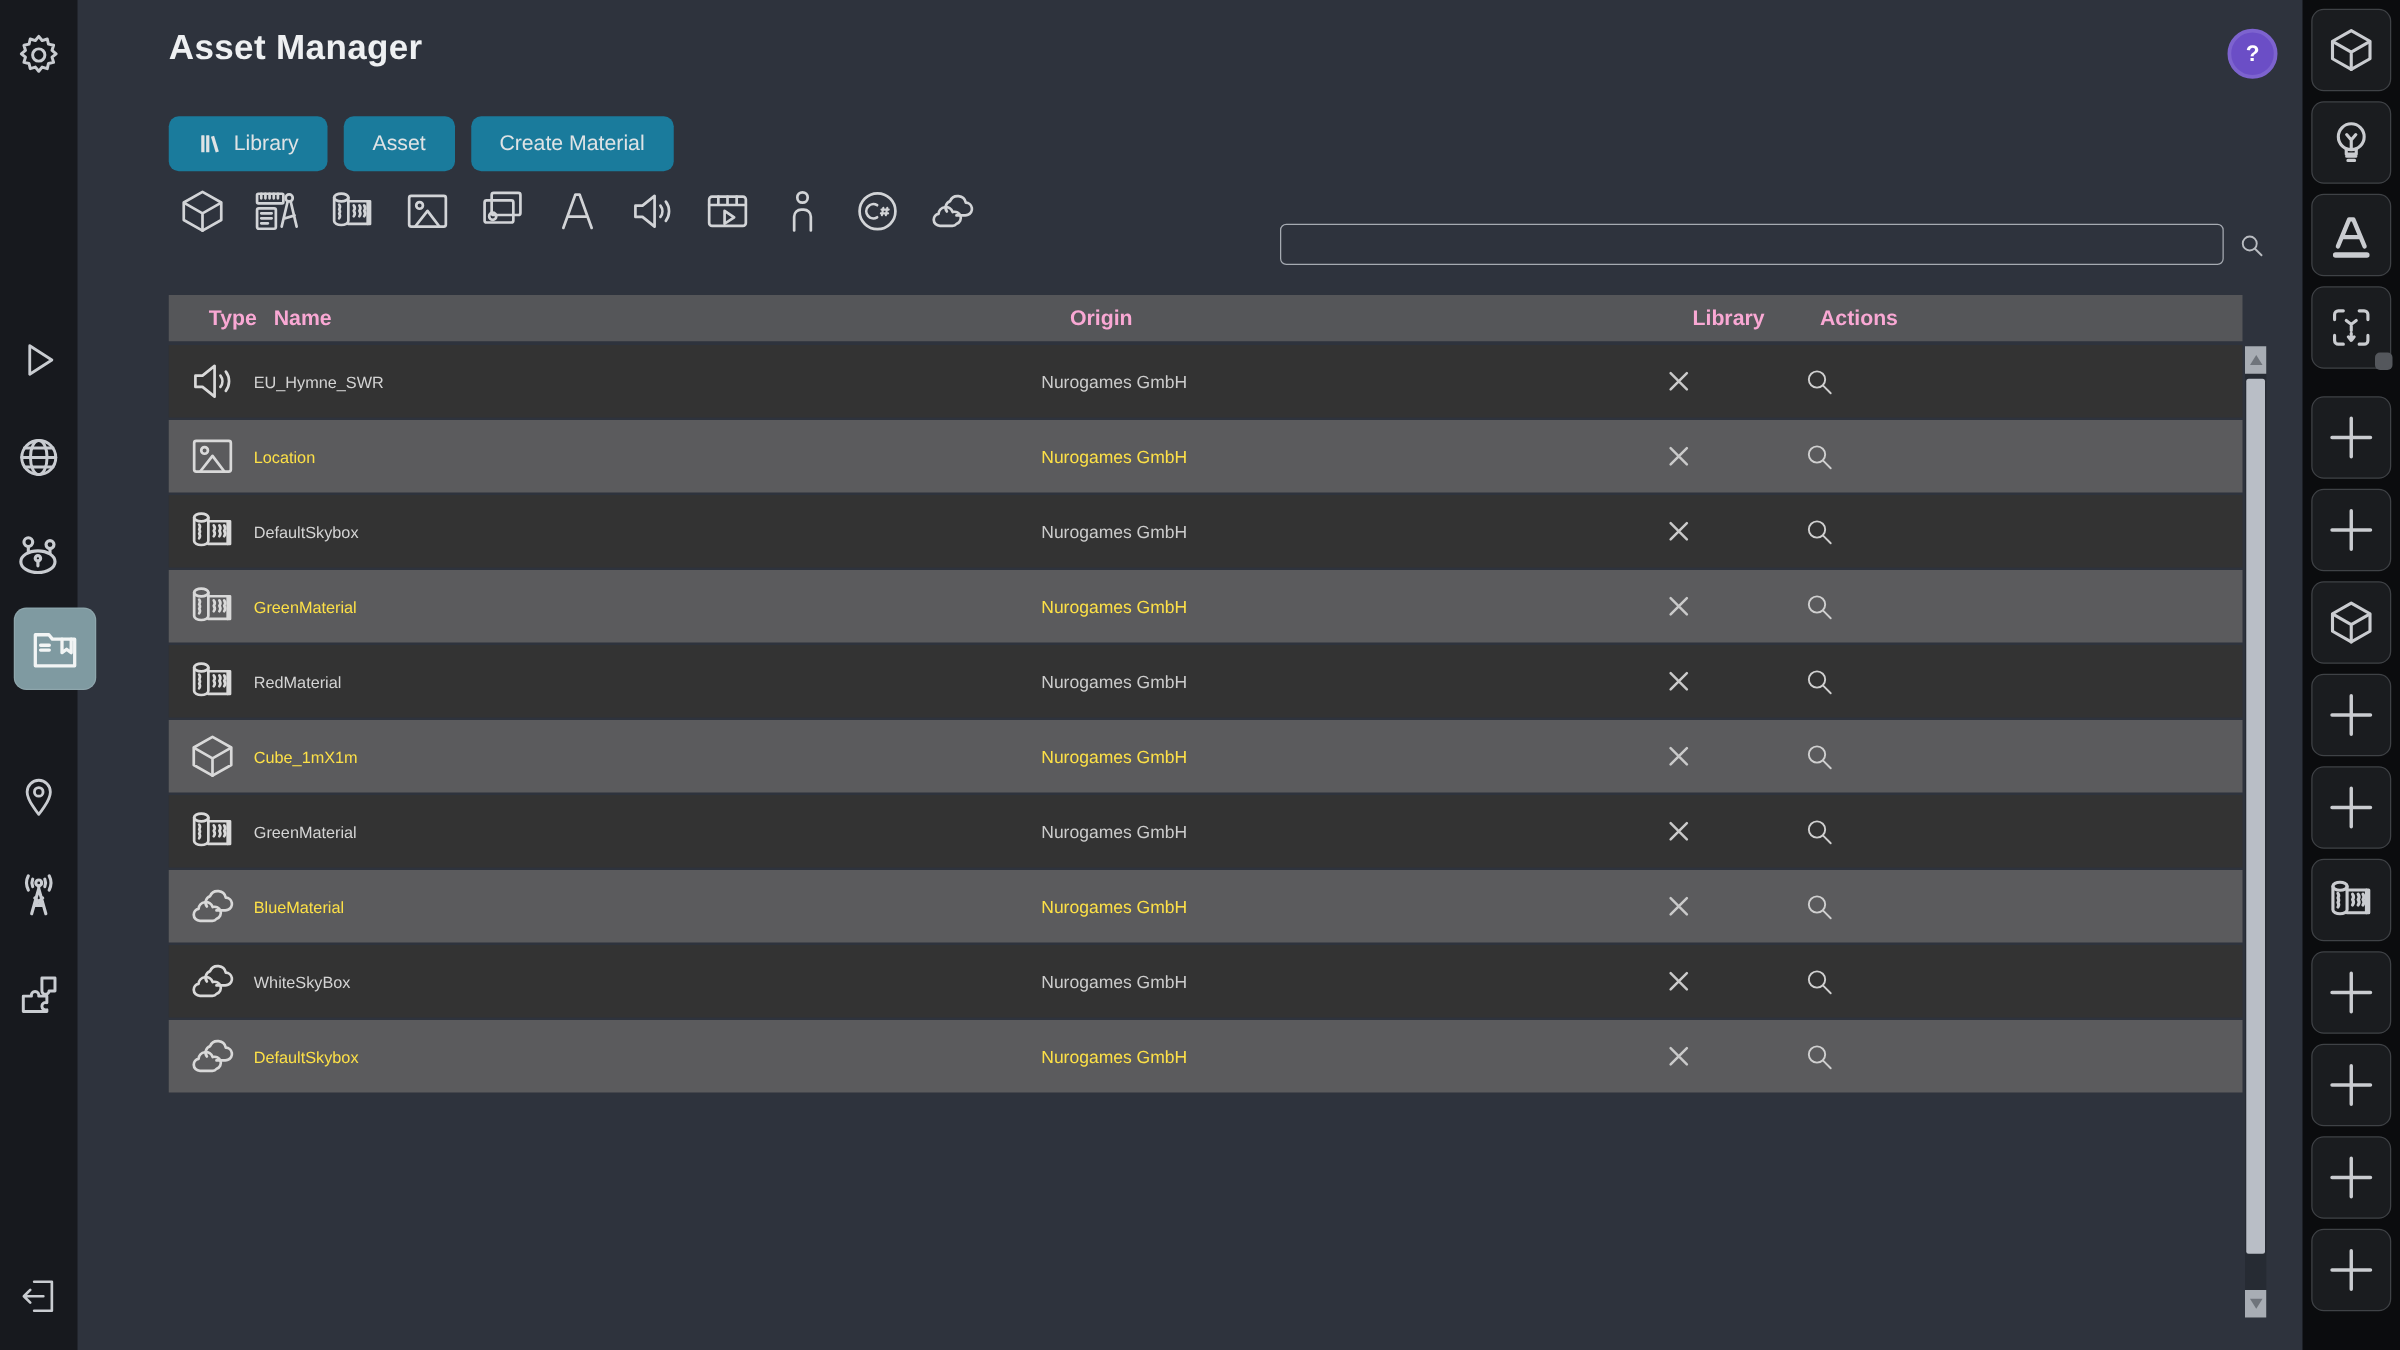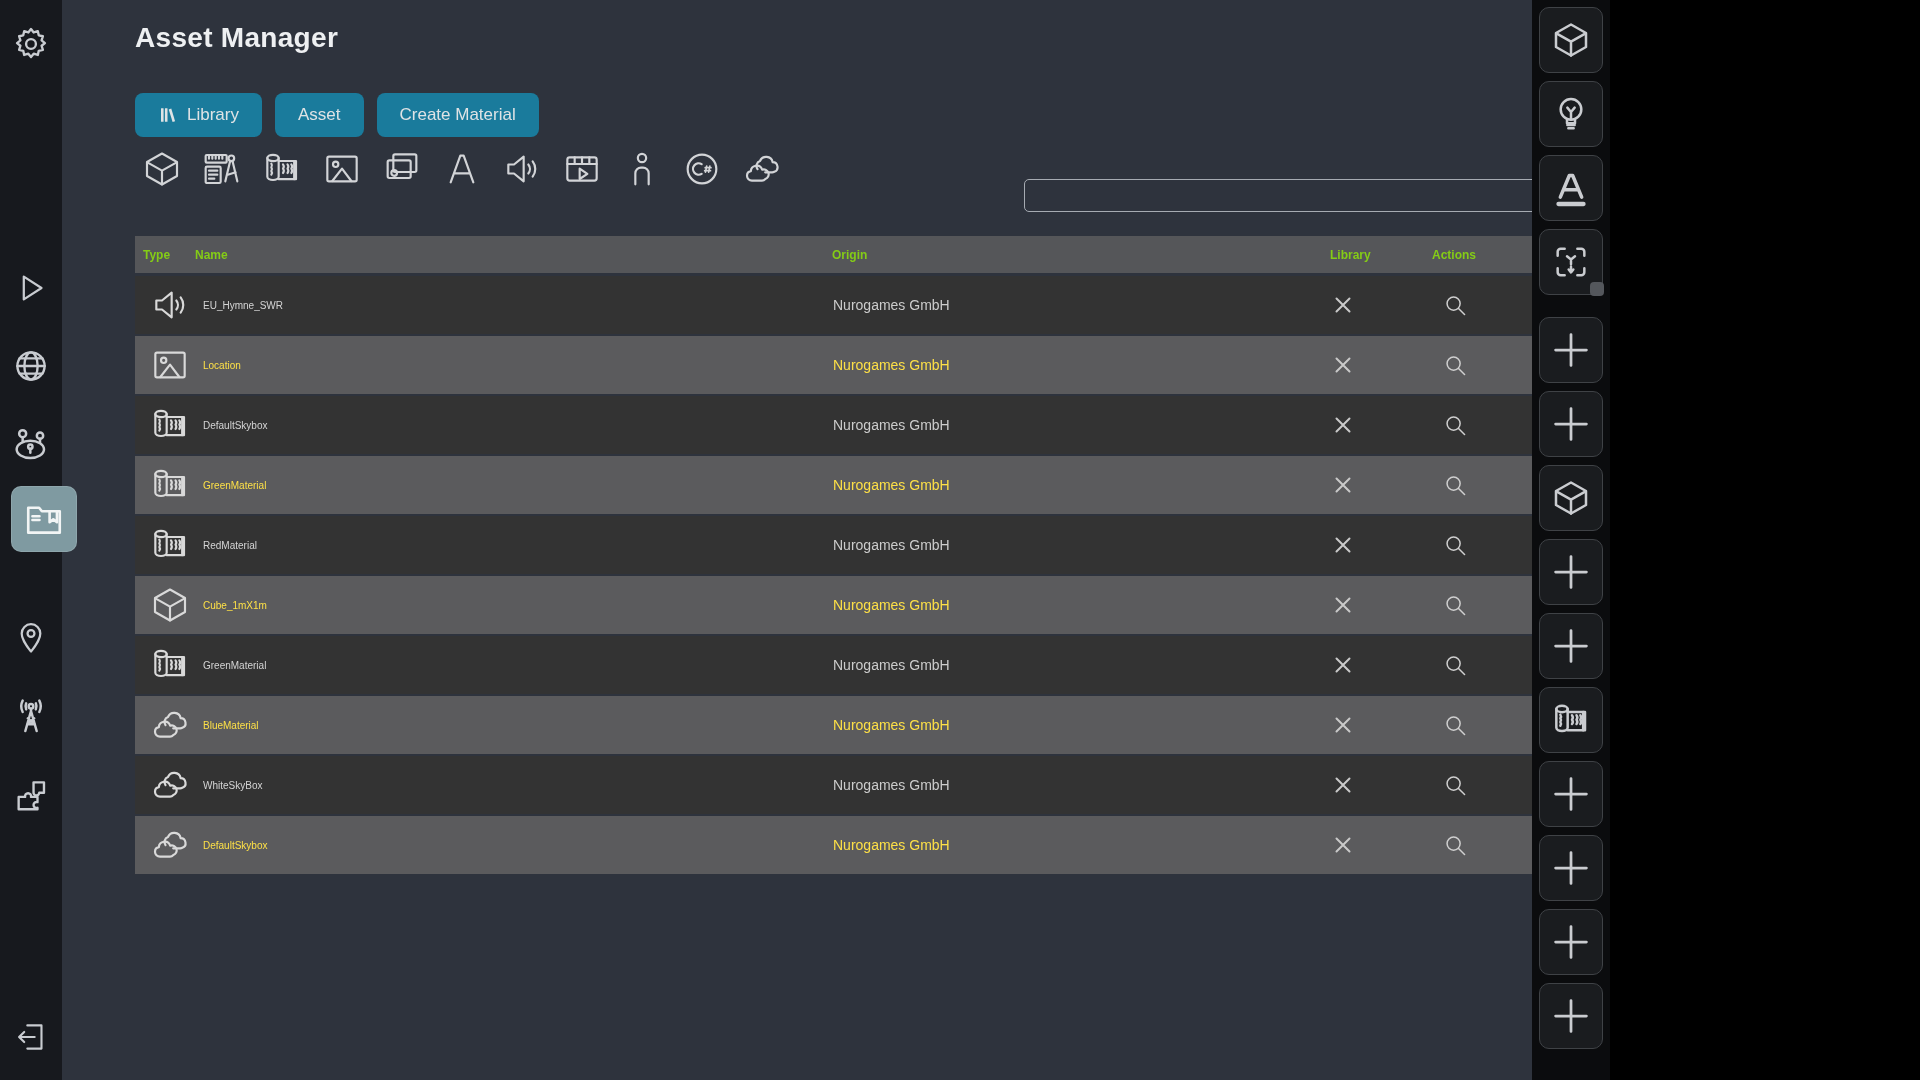--- a/index.html
+++ b/index.html
@@ -1,16 +1,16 @@
 <!DOCTYPE html>
 <html><head>
 <meta charset="utf-8">
 <style>
   html,body{margin:0;padding:0;background:#000;}
-  .stage{position:relative;width:1610px;height:1080px;overflow:hidden;
+  .stage{position:relative;width:1920px;height:1080px;overflow:hidden;
          background:#2e333d;font-family:"Liberation Sans",sans-serif;}
   svg.ic{display:block;stroke:currentColor;fill:none;stroke-width:1.5;
          stroke-linecap:round;stroke-linejoin:round;}
 
   
   .lsb{position:absolute;left:0;top:0;width:62px;height:1080px;background:#17191e;z-index:3;}
   .lsb .item{position:absolute;left:0;width:62px;display:flex;justify-content:center;color:#c9ccd1;}
   .lsb .active-box{position:absolute;left:11px;top:486px;width:66px;height:66px;
        background:#7f9aa1;border-radius:10px;display:flex;align-items:center;justify-content:center;
        color:#f2f5f5;box-shadow:0 0 0 1px rgba(255,255,255,.12) inset;}
@@ -39,32 +39,32 @@
   .filter-btn svg{width:40px;height:40px;stroke-width:1.3;}
   .search{position:absolute;left:962px;top:179px;width:755px;height:33px;box-sizing:border-box;
         background:transparent;border:1.5px solid #a6abb2;border-radius:5px;outline:none;
         color:#e8e8e8;font-size:15px;padding:0 10px;}
   .search-ic{position:absolute;left:1727px;top:184px;color:#b9bcc1;}
 
   
   .table{position:absolute;left:73px;top:236px;width:1659px;}
   .thead{position:relative;height:37px;background:#555659;}
   .th{position:absolute;top:0;height:37px;display:flex;align-items:center;
-      font-size:12px;font-weight:700;color:#84cc16;}
+      font-size:17px;font-weight:700;color:#f9a8d4;margin-left:24px;}
   .tbody{margin-top:3px;}
   .trow{position:relative;height:58px;margin-bottom:2px;}
   .trow.dark{background:#333333;}
   .trow.light{background:#5b5b5d;}
   .c-type{position:absolute;left:15px;top:9px;width:40px;height:40px;color:#d9d9d9;
       display:flex;align-items:center;justify-content:center;}
   .c-type svg{width:40px;height:40px;stroke-width:1.3;}
   .ball{width:34px;height:34px;border-radius:50%;
       background:radial-gradient(circle at 35% 28%, #dd7d75 0%, #b23a34 38%, #7d1f1c 68%, #511010 100%);}
   .c-name{position:absolute;left:68px;top:0;height:58px;display:flex;align-items:center;
-      font-size:10px;color:#d4d4d4;}
+      font-size:13px;color:#d4d4d4;}
   .c-origin{position:absolute;left:698px;top:0;height:58px;display:flex;align-items:center;
       font-size:14px;color:#cccccc;}
   .trow.light .c-name,.trow.light .c-origin{color:#fde047;}
   .c-lib{position:absolute;left:1192px;top:0;width:32px;height:58px;display:flex;
       align-items:center;justify-content:center;color:#c9c9c9;}
   .c-lib svg.x-ic{width:24px;height:24px;stroke-width:2;}
   .c-lib svg.plus-ic{width:30px;height:30px;stroke-width:1.6;}
   .c-actions{position:absolute;left:1306px;top:0;height:58px;display:flex;align-items:center;gap:28px;}
   .act{width:28px;height:28px;color:#cfcfcf;display:flex;align-items:center;justify-content:center;}
   .act svg{width:28px;height:28px;stroke-width:1.3;}

